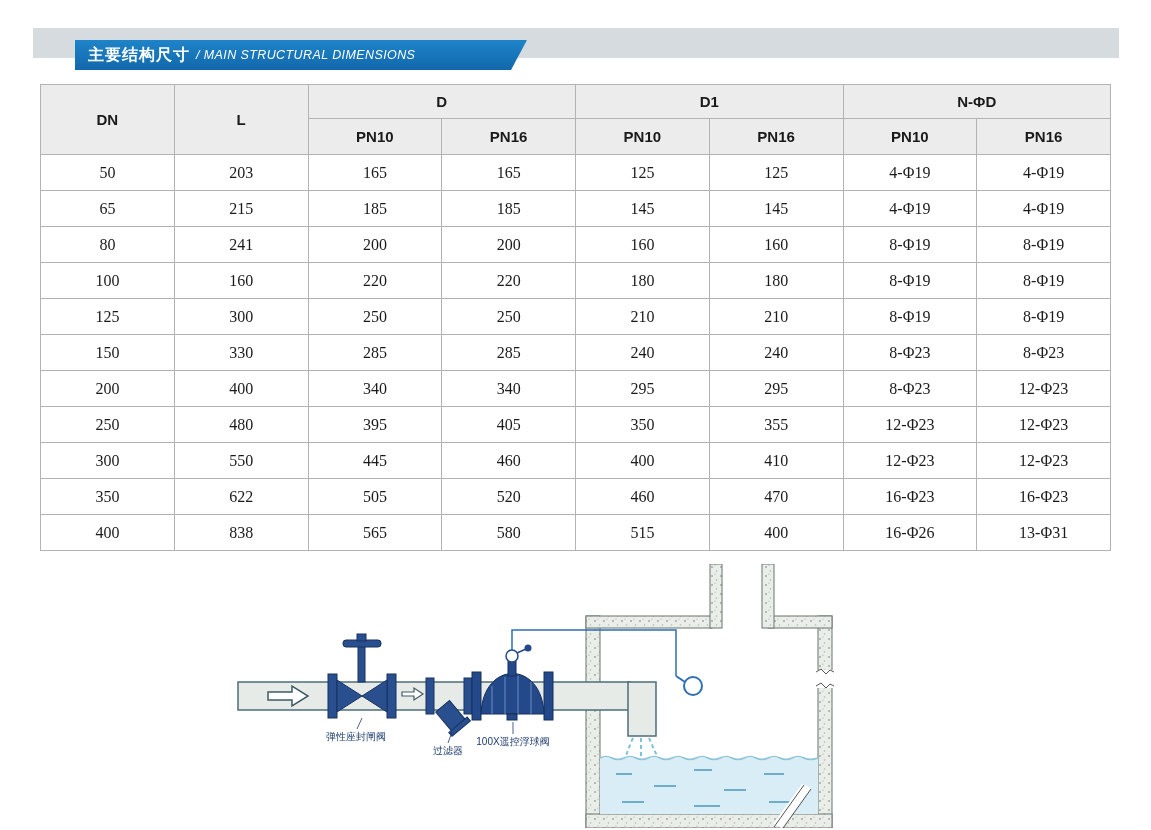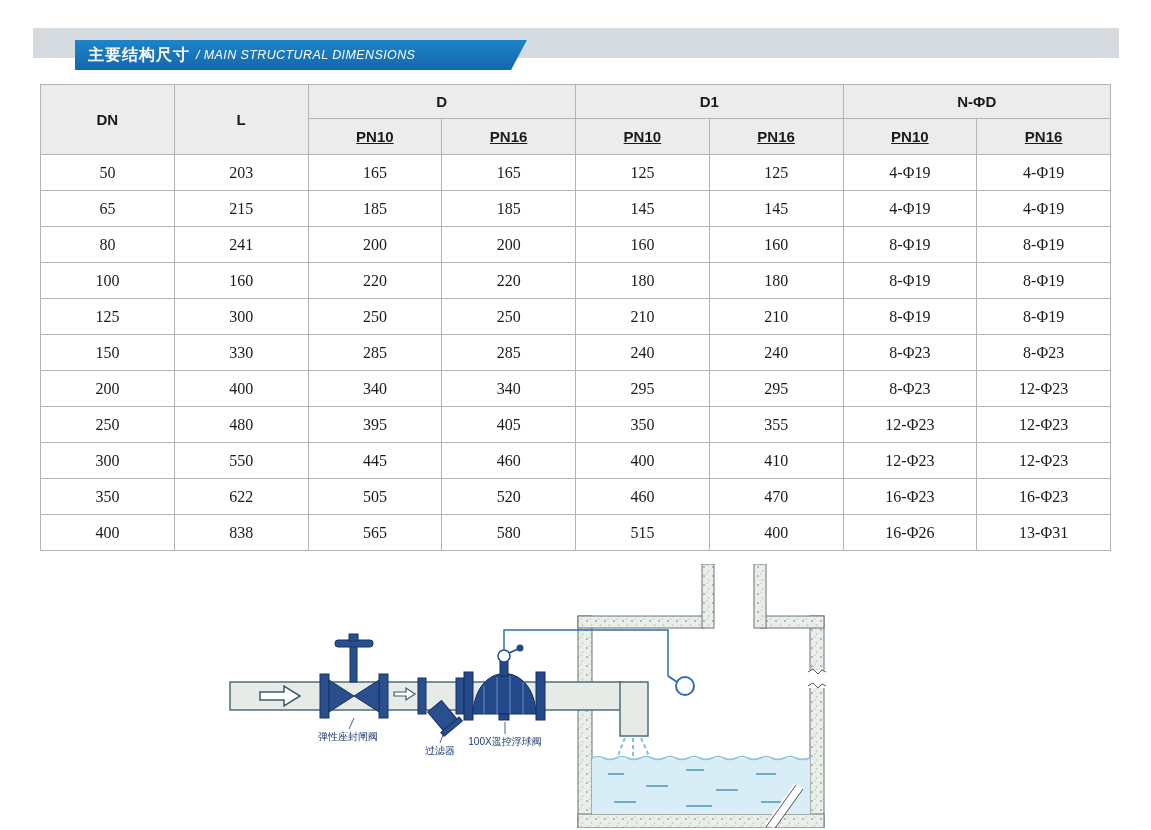--- a/index.html
+++ b/index.html
@@ -20,28 +20,28 @@
   
   .tbl-wrap { position: absolute; left: 40px; top: 84px; width: 1071px; }
   table.dims { width: 100%; border-collapse: collapse; table-layout: fixed; }
   table.dims th, table.dims td {
     border: 1px solid #b3b3b3; text-align: center; vertical-align: middle;
   }
   table.dims th {
     background: #ececec; font-weight: bold; font-size: 15px; color: #1a1a1a;
     height: 34px; font-family: "Liberation Sans", sans-serif;
   }
-  table.dims thead tr:nth-child(2) th { height: 36px; text-decoration: underline; }
+  table.dims thead tr:nth-child(2) th { height: 36px; }
   table.dims td {
     background: #ffffff; font-size: 16px; color: #1a1a1a; height: 36px;
     font-family: "Liberation Serif", serif;
   }
 
   
-  .diagram { position: absolute; left: 216px; top: 564px; width: 660px; height: 264px; }
+  .diagram { position: absolute; left: 224px; top: 564px; width: 660px; height: 264px; }
   .diagram svg { display: block; }
   .dlabel { font-size: 10px; fill: #1d3a6e; font-family: "Liberation Sans", sans-serif; }
 </style>
 </head>
 <body>
 
 <div class="page">
 
   <div class="topbar">
     <div class="ribbon">

